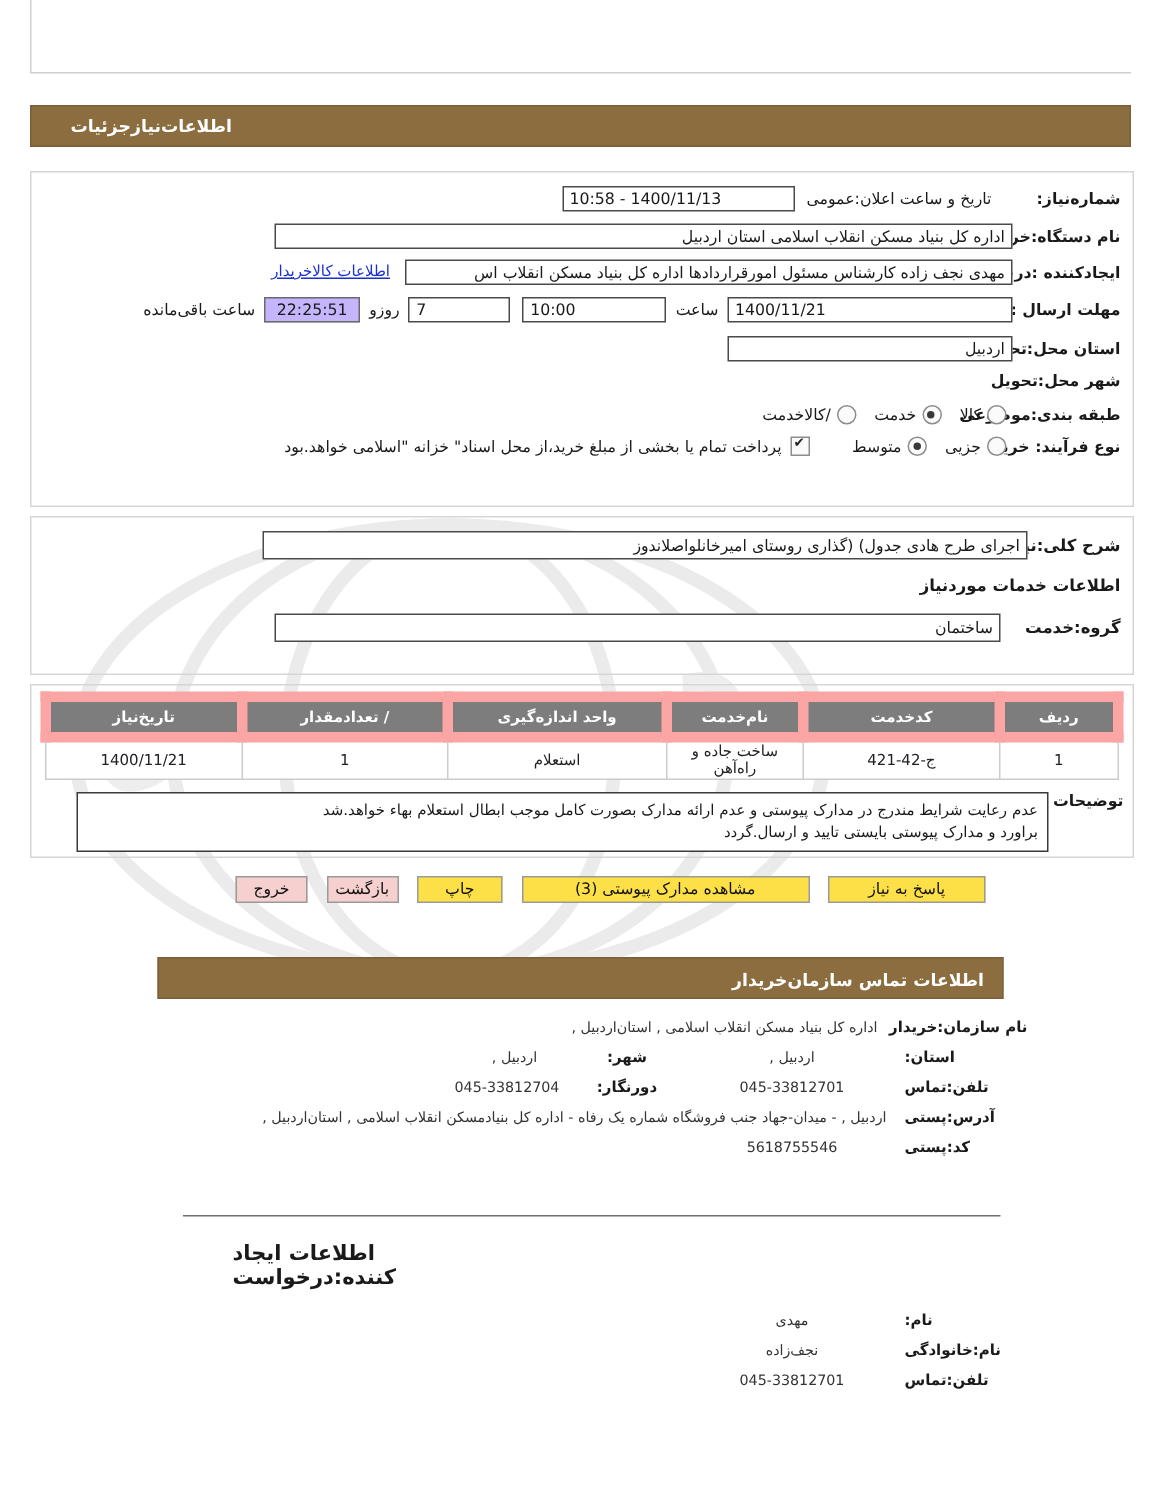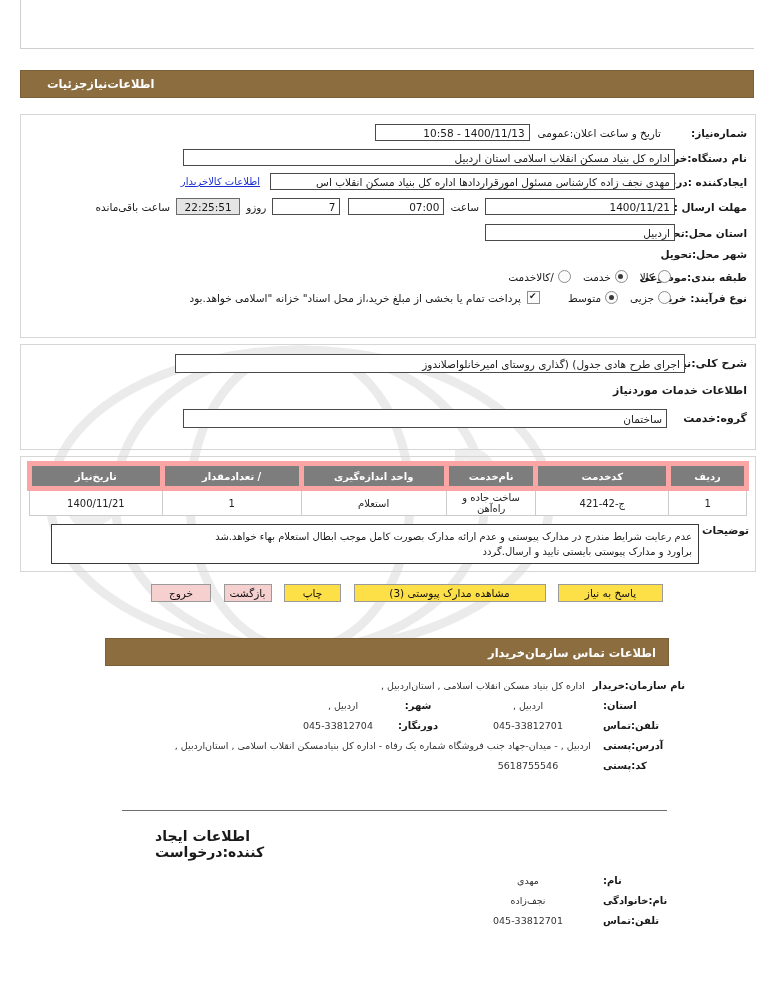--- a/index.html
+++ b/index.html
@@ -37,42 +37,42 @@
   }
   .bar .sub{font-weight:bold;margin-left:14px;}
 
   .fieldrow{display:flex;align-items:center;margin:0;}
   .lbl{font-weight:bold;font-size:10.5px;white-space:nowrap;text-align:right;}
   .box{
     border:1px solid #4a4a4a;background:#ffffff;height:17px;line-height:16px;
     font-size:10.5px;padding:0 4px;box-sizing:border-box;overflow:hidden;
     white-space:nowrap;text-align:right;
   }
-  .box.ctr{text-align:right;}
-  .box.yellow{background:#e5e5e5;border:1px solid #6a6a6a;text-align:center;font-size:10.5px;}
+  .box.ctr{text-align:left;}
+  .box.yellow{background:#c4b5fd;border:1px solid #6a6a6a;text-align:center;font-size:10.5px;}
   .plain{font-size:10.5px;white-space:nowrap;}
   .link{color:#1a2fd0;text-decoration:underline;font-size:10px;cursor:pointer;white-space:nowrap;}
 
   .radio{
     display:inline-block;width:11px;height:11px;border-radius:50%;
     border:1px solid #8d8d8d;background:#fbfbfb;vertical-align:-2px;position:relative;
   }
   .radio.on::after{
     content:"";position:absolute;left:2.5px;top:2.5px;width:5px;height:5px;
     border-radius:50%;background:#3a3a3a;
   }
   .chk{
     display:inline-block;width:11px;height:11px;border:1px solid #8d8d8d;background:#fbfbfb;
     vertical-align:-2px;position:relative;font-size:9px;line-height:10px;text-align:center;color:#2a2a2a;
   }
   .chk.on::after{content:"\2714";position:absolute;left:1px;top:-1px;font-size:9px;color:#222;}
 
   table.grid{border-collapse:collapse;width:100%;font-size:10px;}
   table.grid th{
-    background:#7d7d7d;color:#ffffff;font-weight:bold;border:5px solid #fca5a5;
+    background:#7d7d7d;color:#ffffff;font-weight:bold;border:7px solid #fca5a5;
     height:18px;padding:1px 20px;text-align:center;white-space:nowrap;
   }
   table.grid td{
     background:#ffffff;border:1px solid #cccccc;height:18px;padding:1px 4px;
     text-align:center;font-size:10px;color:#222;
   }
 
   .notebox{
     border:1px solid #3a3a3a;background:#ffffff;padding:4px 6px;box-sizing:border-box;
     font-size:10px;line-height:15px;text-align:right;
@@ -135,21 +135,21 @@
     <div class="fieldrow" style="margin-top:7px;">
       <div class="lbl" style="width:72px;margin-right:8px;line-height:12px;">ایجادکننده :درخواست</div>
       <div class="box" style="width:405px;">مهدی نجف زاده کارشناس مسئول امورقراردادها اداره کل بنیاد مسکن انقلاب اس</div>
       <div class="link" style="margin-right:10px;">اطلاعات کالا‌خریدار</div>
     </div>
 
     <div class="fieldrow" style="margin-top:8px;">
       <div class="lbl" style="width:72px;margin-right:8px;line-height:12px;">مهلت ارسال :پاسخ‌تا تاریخ:</div>
       <div class="box ctr" style="width:190px;">1400/11/21</div>
       <div class="plain" style="margin-right:6px;">ساعت</div>
-      <div class="box ctr" style="width:96px;margin-right:6px;">07:00</div>
+      <div class="box ctr" style="width:96px;margin-right:6px;">10:00</div>
       <div class="box ctr" style="width:68px;margin-right:8px;">7</div>
       <div class="plain" style="margin-right:6px;">روزو</div>
       <div class="box yellow" style="width:64px;margin-right:6px;">22:25:51</div>
       <div class="plain" style="margin-right:6px;">ساعت باقی‌مانده</div>
     </div>
 
     <div class="fieldrow" style="margin-top:9px;">
       <div class="lbl" style="width:72px;margin-right:8px;">استان محل:تحویل</div>
       <div class="box" style="width:190px;">اردبیل</div>
     </div>
@@ -236,21 +236,21 @@
         <div>براورد و مدارک پیوستی بایستی تایید و ارسال.گردد</div>
       </div>
     </div>
   </div>
 
   <div style="position:absolute;left:0;top:584px;width:774px;text-align:center;">
     <span class="btn" style="width:105px;">پاسخ به نیاز</span>
     <span class="btn" style="width:192px;margin-right:9px;">مشاهده مدارک پیوستی (3)</span>
     <span class="btn" style="width:57px;margin-right:9px;">چاپ</span>
     <span class="btn red" style="width:48px;margin-right:9px;">بازگشت</span>
-    <span class="btn red" style="width:60px;margin-right:9px;margin-left:40px;">خروج</span>
+    <span class="btn red" style="width:48px;margin-right:9px;margin-left:40px;">خروج</span>
   </div>
 
   <div style="position:absolute;left:105px;top:638px;width:564px;">
     <div class="bar" style="text-align:right;">
       <span>اطلاعات  تماس سازمان‌خریدار</span>
     </div>
   </div>
 
   <div style="position:absolute;left:105px;top:680px;width:580px;">
 

